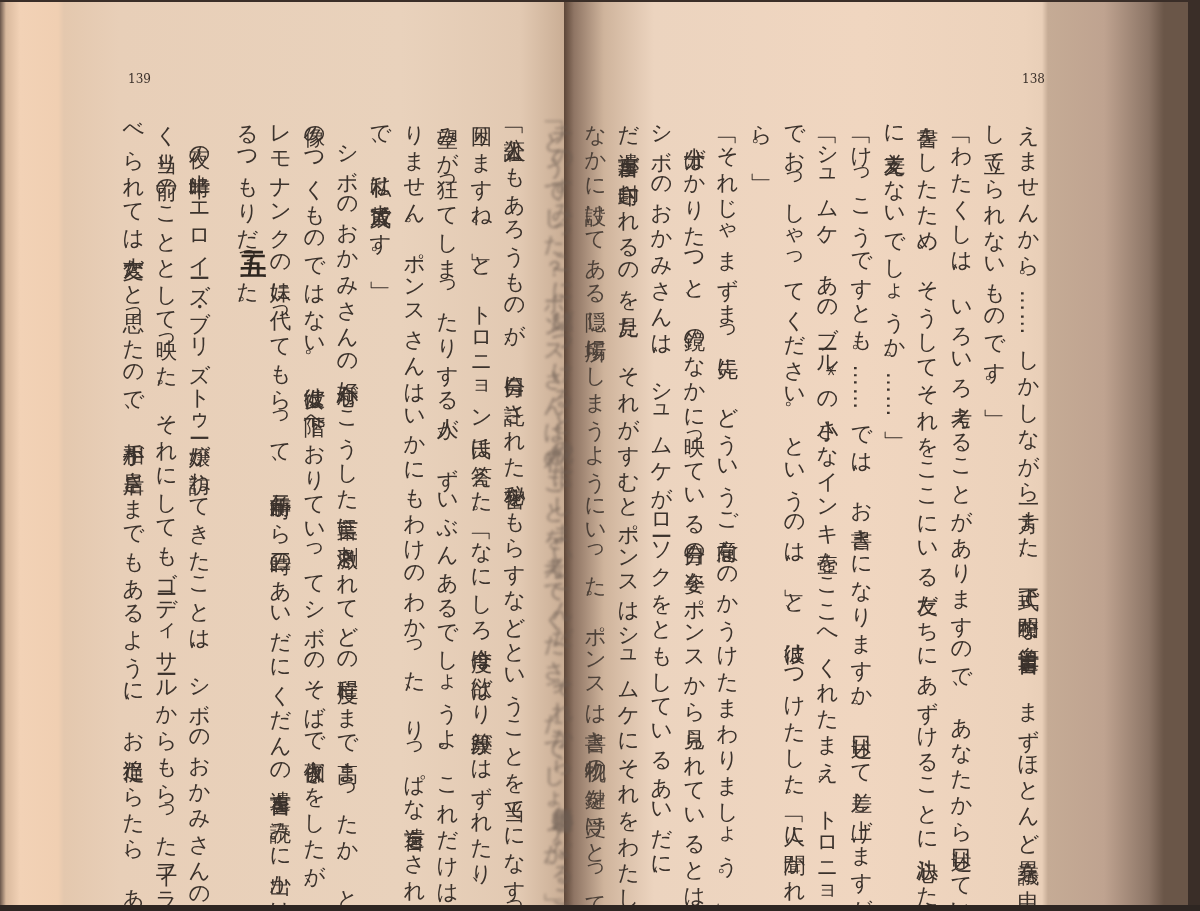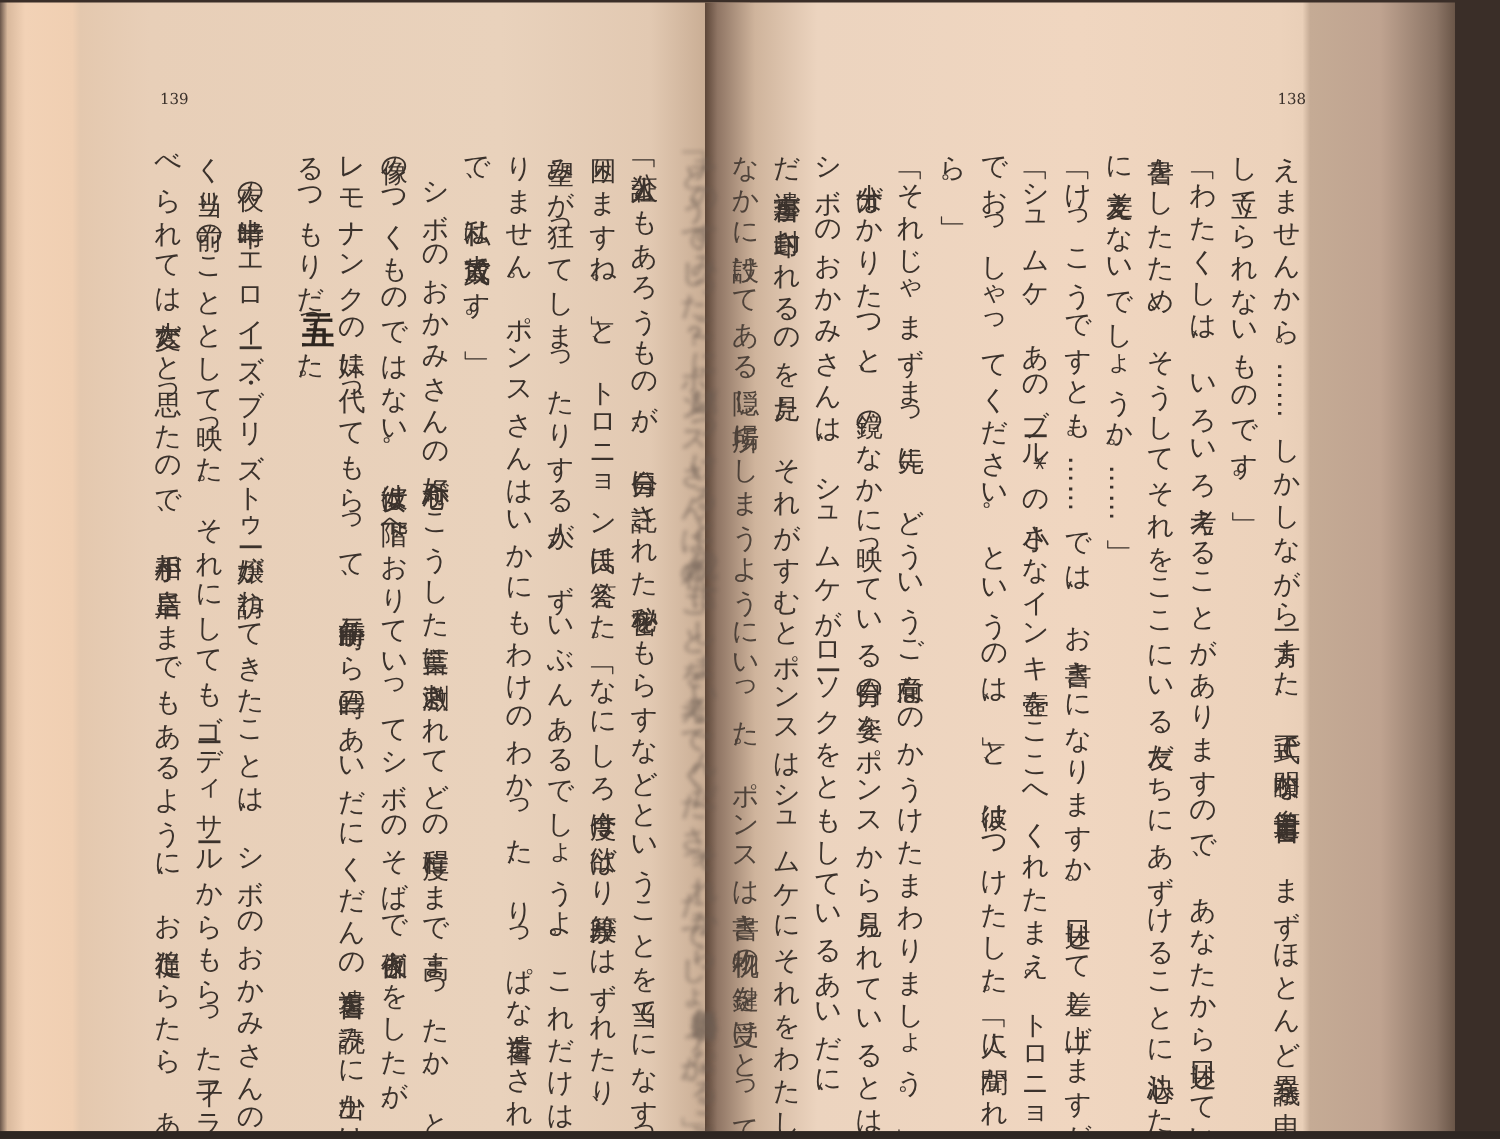--- a/index.html
+++ b/index.html
@@ -1,19 +1,19 @@
 <!DOCTYPE html>
 <html><head>
 <meta charset="utf-8">
 <style>
   html, body { margin:0; padding:0; }
   body { width:1200px; height:911px; overflow:hidden; background:#3a2e28; position:relative;
          font-family:"DejaVu Serif","Liberation Serif",serif; }
   .book { position:absolute; left:0; top:0; width:1200px; height:905px; }
-  .page { position:absolute; top:2px; height:903px; }
+  .page { position:absolute; top:2px; height:903px;padding-left:24px; }
   .page-left { left:0; width:600px;
     background: linear-gradient(to right, #6a564a 0px, #d9b99d 6px, #f2d2b6 20px, #f0cfb2 58px, #e4c8ae 64px, #e8cfb8 120px, #e9d2bc 400px, #e2c9b2 520px, #c9ad94 565px, #8a7060 590px, #6b5444 600px); }
   .page-right { left:564px; width:600px;
     background: linear-gradient(to right, #5c4638 0px, #8f7564 10px, #cfb49c 40px, #ecd4bf 90px, #f0d6c0 300px, #ecd2bb 460px, #e9cfb8 478px, #c5ab95 484px, #bfa390 540px, #8c7566 585px, #6a5648 600px); }
   .bottom-edge { position:absolute; left:0; top:905px; width:1200px; height:6px; background:#2e2622; }
   .page-num { position:absolute; font-family:"DejaVu Serif",serif; font-size:12px; color:#3a302a; }
   .col { position:absolute; writing-mode:vertical-rl; font-family:"DejaVu Sans","Liberation Sans",sans-serif;
          font-size:21.5px; line-height:32px; letter-spacing:1.6px; color:#3b322c; white-space:nowrap; }
   .blur { filter:blur(1.6px); color:#6b5c52; opacity:0.75; }
   .heading { position:absolute; writing-mode:vertical-rl; font-size:26px; font-weight:bold; color:#2e2620;

